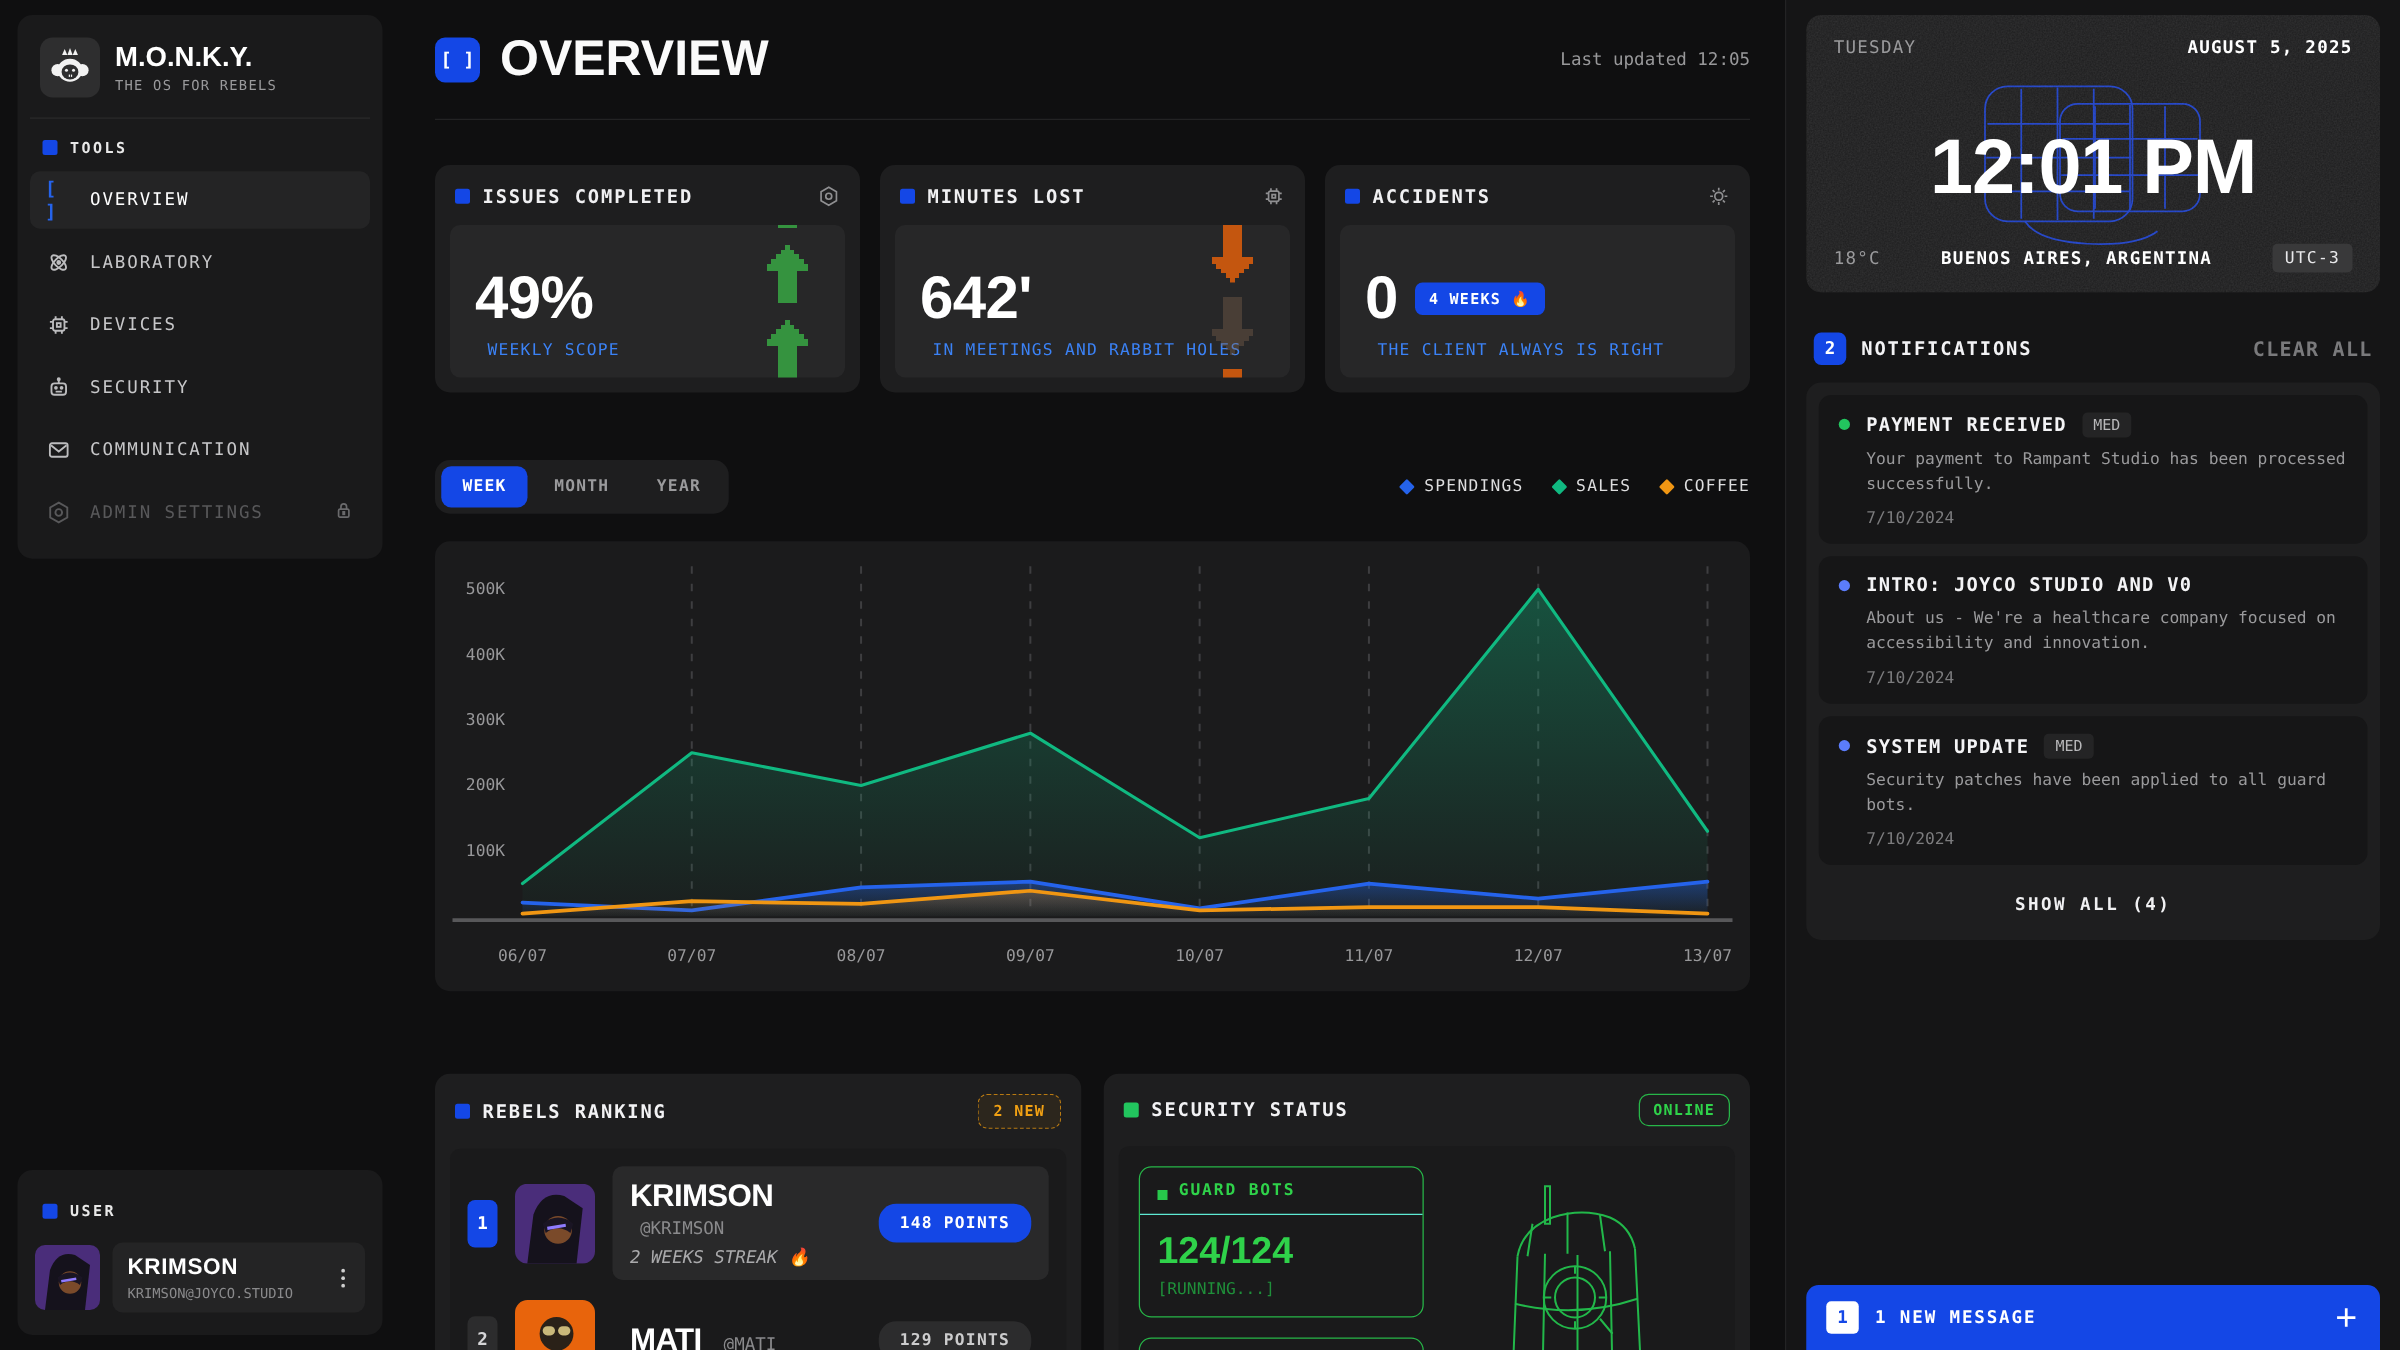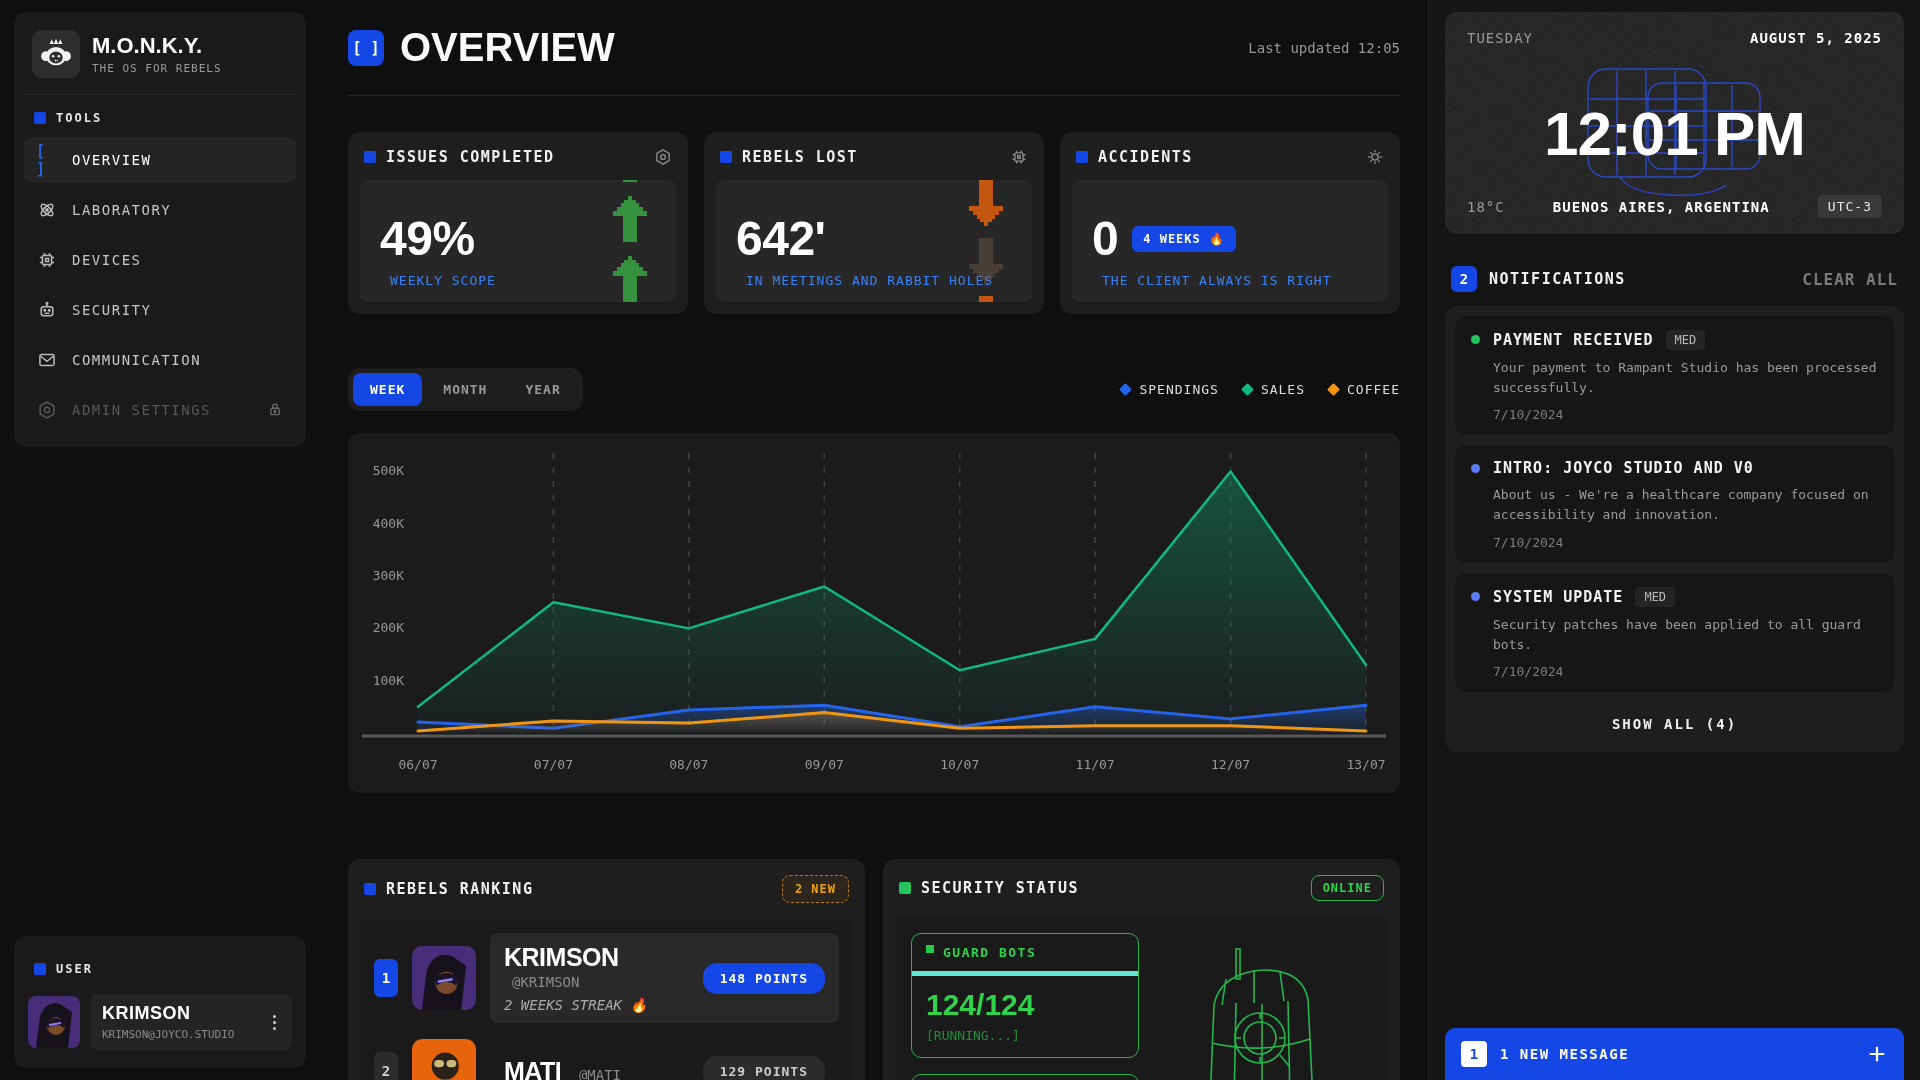--- a/index.html
+++ b/index.html
@@ -89,21 +89,21 @@
   .rank-name { font-size:25px; color:#fff; display:inline; }
   .rank-handle { font-size:14px; color:#8a8a8c; margin-left:8px; }
   .rank-streak { font-size:14px; font-style:italic; color:#aaaaac; margin-top:6px; }
   .rank-streak:empty { display:none; }
   .pts { font-size:13px; font-weight:bold; letter-spacing:1px; padding:8px 17px; border-radius:14px; flex:none; }
   .pts.first { background:#1447e6; color:#fff; }
   .pts.rest { background:#2c2c2d; color:#cccccd; }
 
   .sec-panel { background:#1a1a1b; border-radius:8px; padding:16px; position:relative; height:420px; overflow:hidden; }
   .gbox { width:228px; border:1px solid #27b648; border-radius:10px; margin-bottom:16px; }
-  .gbox-head { display:flex; align-items:flex-start; gap:9px; padding:11px 14px; border-bottom:5px solid #5eead4; color:#2fd24a; font-size:13px; font-weight:bold; letter-spacing:1.5px; }
+  .gbox-head { display:flex; align-items:flex-end; gap:9px; padding:11px 14px; border-bottom:1px solid #5eead4; color:#2fd24a; font-size:13px; font-weight:bold; letter-spacing:1.5px; }
   .gsq { width:8px; height:8px; background:#27c84b; flex:none; }
   .gbox-body { padding:12px 14px 14px; }
   .gbox-body:empty { display:none; }
   .gval { font-size:30px; color:#2fd24a; letter-spacing:0; }
   .gstatus { font-size:13px; color:#1f8f3a; margin-top:6px; }
   .gstatus:empty, .gval:empty { display:none; }
   .tower { position:absolute; right:42px; top:26px; }
 
   
   .right-col { background:#151516; border-left:1px solid #232324; padding:12px 16px; position:relative; height:1080px; }
@@ -300,21 +300,21 @@
             </svg>
         </div>
         <div class="stat-value display">49%</div>
         <div class="stat-caption">WEEKLY SCOPE</div>
       </div>
     </div>
 
     <div class="stat-card">
       <div class="stat-head">
         <span class="blue-sq"></span>
-        <span class="stat-title">REBELS LOST</span>
+        <span class="stat-title">MINUTES LOST</span>
         <span class="stat-gear">
           <svg width="18" height="18" viewBox="0 0 24 24" fill="none" stroke="currentColor" stroke-width="1.8">
             <rect x="6.5" y="6.5" width="11" height="11" rx="2"></rect>
               <rect x="10.2" y="10.2" width="3.6" height="3.6"></rect>
             <path d="M9 6.5V3.5M15 6.5V3.5M9 20.5v-3M15 20.5v-3M6.5 9h-3M6.5 15h-3M20.5 9h-3M20.5 15h-3"></path>
           </svg>
         </span>
       </div>
       <div class="stat-body">
         <div class="arrcol">

